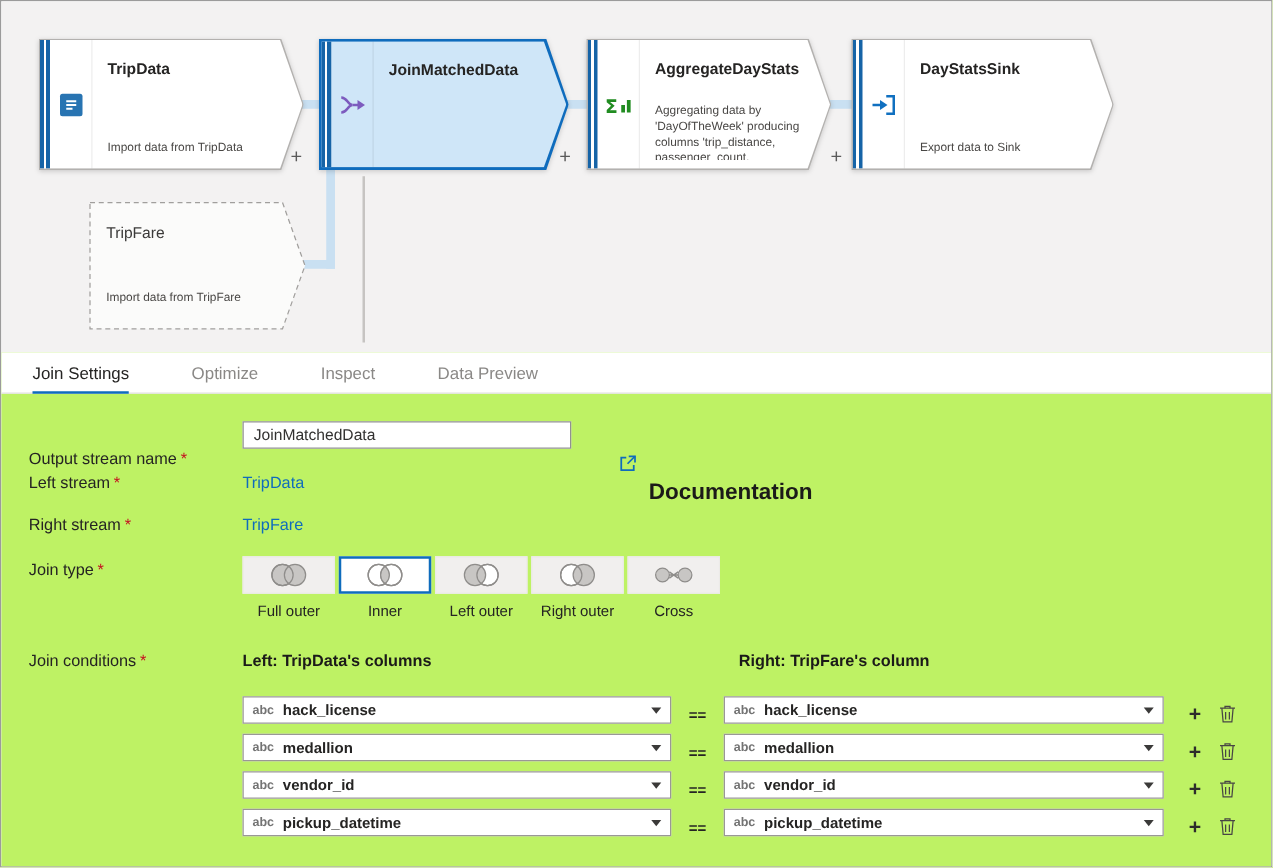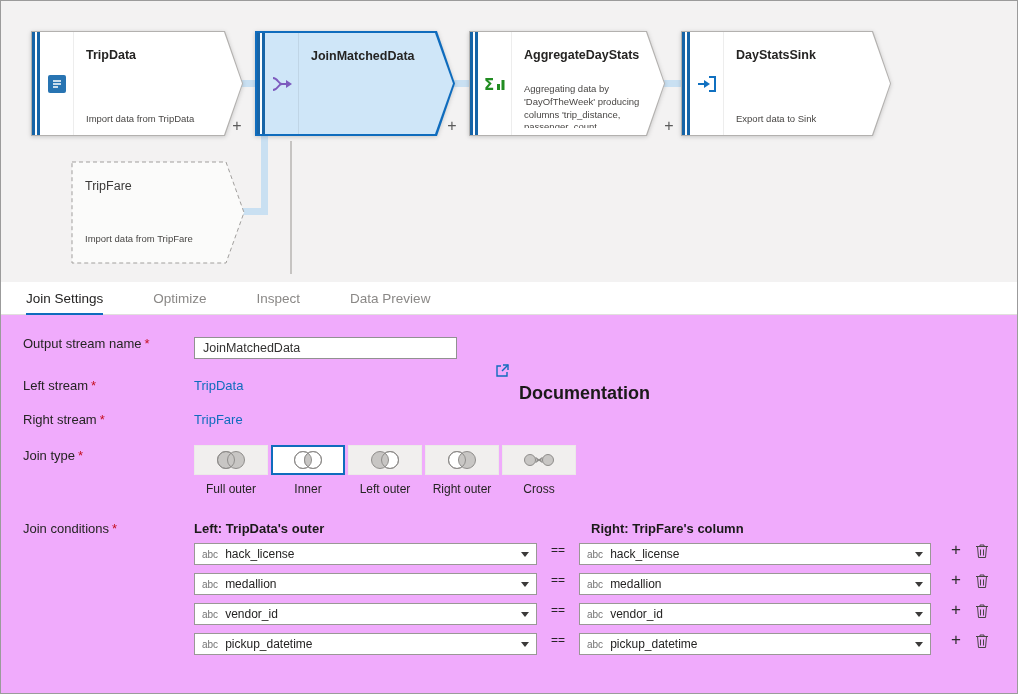--- a/index.html
+++ b/index.html
@@ -34,21 +34,21 @@
   .cols-value { font-size: 11.5px; color: #252423; margin-top: 2px; }
 
   .ghost-node { position: absolute; left: 70px; top: 160px; width: 174px; height: 103px; }
   .ghost-title { position: absolute; left: 14px; top: 18px; font-size: 12.5px; color: #3b3a39; }
   .ghost-desc { position: absolute; left: 14px; top: 72px; font-size: 9.5px; color: #484644; }
 
   .node-plus { position: absolute; width: 16px; height: 16px; font-size: 16px; line-height: 16px;
     color: #5a5a5a; text-align: center; cursor: pointer; }
 
   
-  .panel { position: absolute; left: 0; top: 281px; width: 1016px; height: 412px; background: #f0abfc; }
+  .panel { position: absolute; left: 0; top: 281px; width: 1016px; height: 412px; background: #bef264; }
   .tabs { position: absolute; left: 0; top: 0; right: 0; height: 33px; display: flex; gap: 50px;
     padding-left: 25px; align-items: center; border-bottom: 1px solid #e1dfdd; background: #fff; }
   .tab { position: relative; height: 100%; display: flex; align-items: center; font-size: 13.5px;
     color: #8a8886; cursor: pointer; }
   .tab.active { color: #252423; }
   .tab.active::after { content: ""; position: absolute; left: 0; right: 0; bottom: -1px; height: 2px; background: #0f6cbd; }
 
   .flabel { position: absolute; left: 22px; font-size: 13px; color: #252423; }
   .req { color: #c50f1f; margin-left: 3px; }
 
@@ -62,21 +62,21 @@
   .stream-link { position: absolute; left: 193px; font-size: 13px; color: #0f6cbd; cursor: pointer; }
 
   .jt-row { position: absolute; left: 193px; top: 163px; display: flex; gap: 3px; }
   .jt-option { width: 74px; display: flex; flex-direction: column; align-items: center; cursor: pointer; }
   .jt-tile { width: 74px; height: 30px; background: #f1efee; border: 1px solid #eceae8;
     display: flex; align-items: center; justify-content: center; }
   .jt-option.selected .jt-tile { background: #fff; border: 2px solid #0f6cbd; }
   .jt-label { margin-top: 7px; font-size: 12px; color: #252423; }
 
   .cond-header { position: absolute; top: 239px; font-size: 13px; font-weight: 700; color: #1b1a19; }
-  .cond-row { position: absolute; left: 193px; height: 36px; display: flex; align-items: flex-start; }
+  .cond-row { position: absolute; left: 193px; height: 36px; display: flex; align-items: flex-end; font-weight: bold; }
   .col-select { width: 343px; height: 22px; border: 1px solid #9a9896; background: #fff;
     display: flex; align-items: center; padding: 0 7px; gap: 7px; cursor: pointer; }
   .col-select.right { width: 352px; }
   .badge { font-size: 10px; color: #737373; }
   .colname { font-size: 12px; color: #252423; }
   .caret { margin-left: auto; width: 0; height: 0; border-left: 4px solid transparent;
     border-right: 4px solid transparent; border-top: 5px solid #3b3a39; }
   .eq { width: 42px; text-align: center; font-size: 12px; color: #252423; }
   .gap18 { width: 18px; } .gap12 { width: 12px; }
   .add-btn { width: 14px; font-size: 17px; line-height: 14px; color: #2d2c2b; text-align: center; cursor: pointer; }
@@ -189,21 +189,21 @@
           <span>Optimize</span>
         </div>
       <div class="tab">
           <span>Inspect</span>
         </div>
       <div class="tab">
           <span>Data Preview</span>
         </div>
     </div>
 
-    <div class="flabel" style="top:54px"><span>Output stream name</span><span class="req">*</span></div>
+    <div class="flabel" style="top:77px"><span>Output stream name</span><span class="req">*</span></div>
     <input class="text-input" value="JoinMatchedData" style="">
     <div class="doc-link">
       <svg width="16" height="16" viewBox="0 0 16 16">
           <path d="M7 3H3v10h10V9" fill="none" stroke="#0f6cbd" stroke-width="1.4"></path>
           <path d="M9 2h5v5" fill="none" stroke="#0f6cbd" stroke-width="1.4"></path>
           <path d="M14 2L8 8" stroke="#0f6cbd" stroke-width="1.4"></path>
         </svg>
       <span class="doc-label">Documentation</span>
     </div>
 
@@ -268,21 +268,21 @@
               <circle cx="10" cy="12" r="5.5" fill="#c8c6c4" stroke="#8f8d8b"></circle>
               <circle cx="28" cy="12" r="5.5" fill="#c8c6c4" stroke="#8f8d8b"></circle>
               <path d="M15.5 9.5L22.5 14.5M15.5 14.5L22.5 9.5M15.5 12H22.5" stroke="#8f8d8b" stroke-width="1.1"></path>
             </svg>
           </div>
         <div class="jt-label">Cross</div>
       </div>
     </div>
 
     <div class="flabel" style="top:239px"><span>Join conditions</span><span class="req">*</span></div>
-    <div class="cond-header" style="left:193px">Left: TripData's outer</div>
+    <div class="cond-header" style="left:193px">Left: TripData's columns</div>
     <div class="cond-header" style="left:590px">Right: TripFare's column</div>
 
     <div class="cond-row" style="top:261px">
       <div class="col-select">
           <span class="badge">abc</span>
           <span class="colname">hack_license</span>
           <span class="caret"></span>
         </div>
       <div class="eq">==</div>
       <div class="col-select right">

